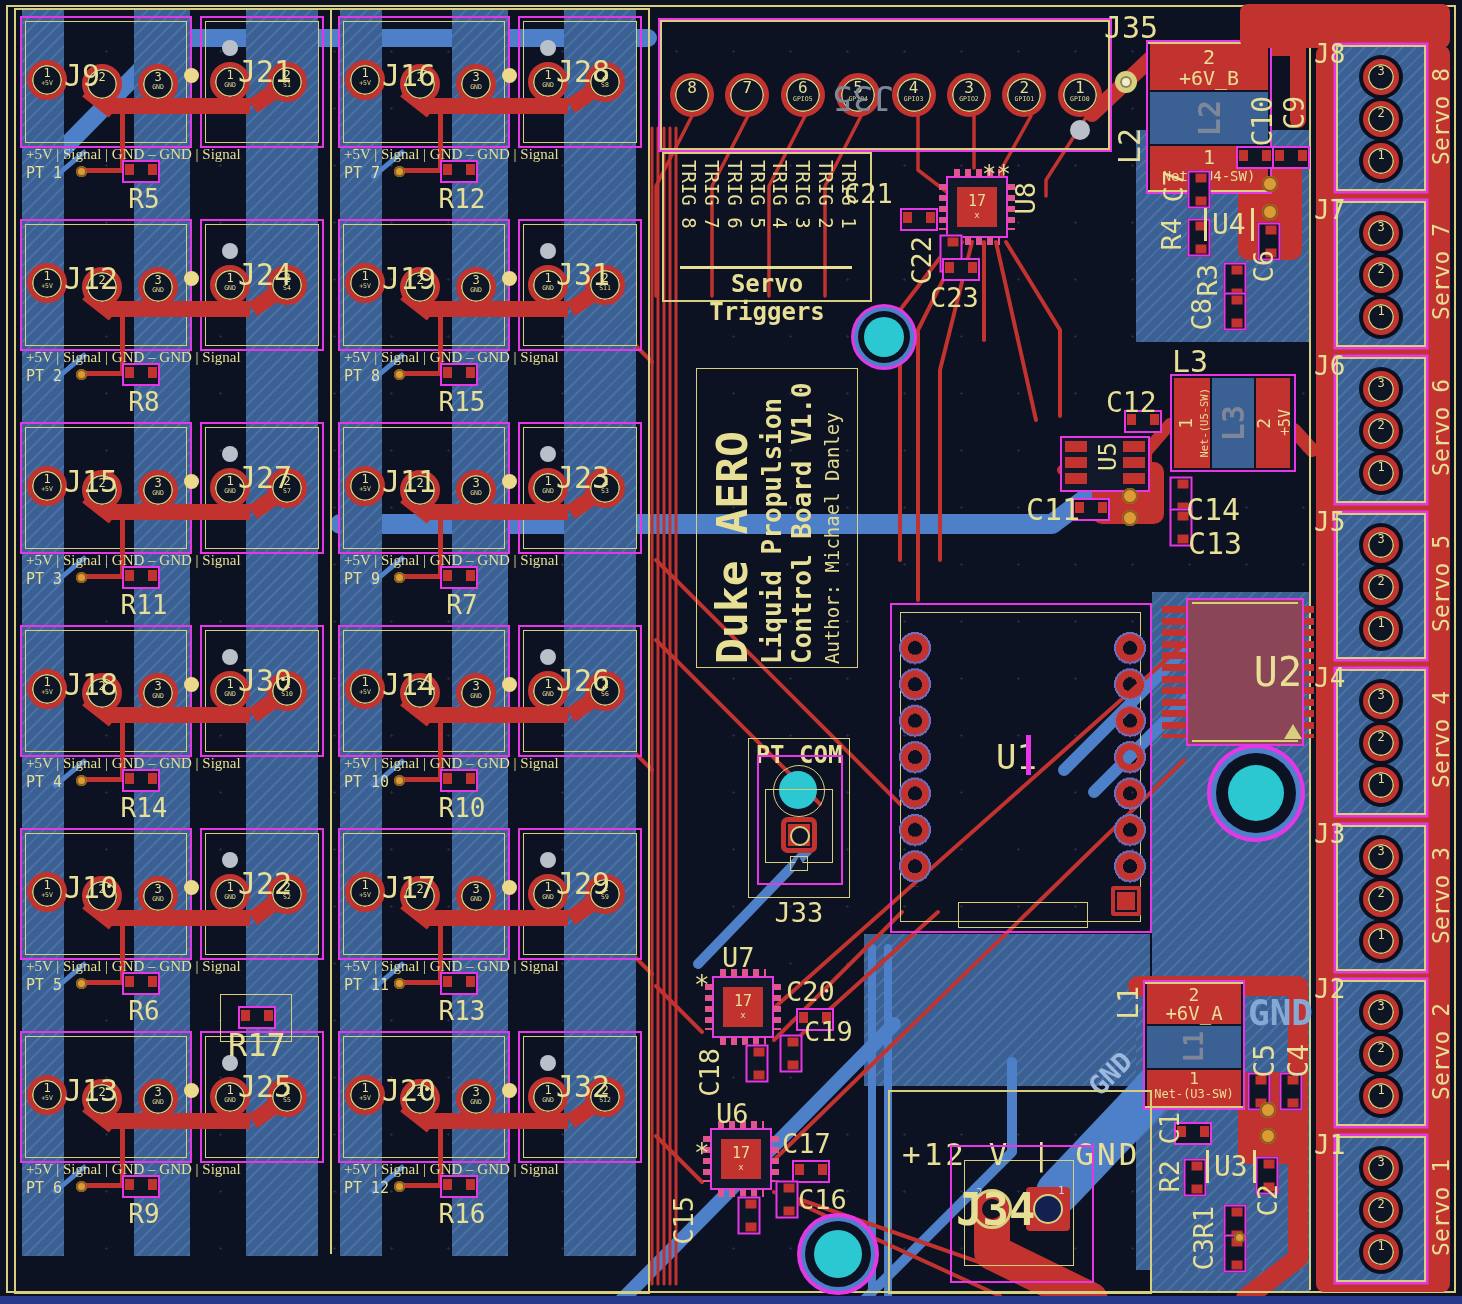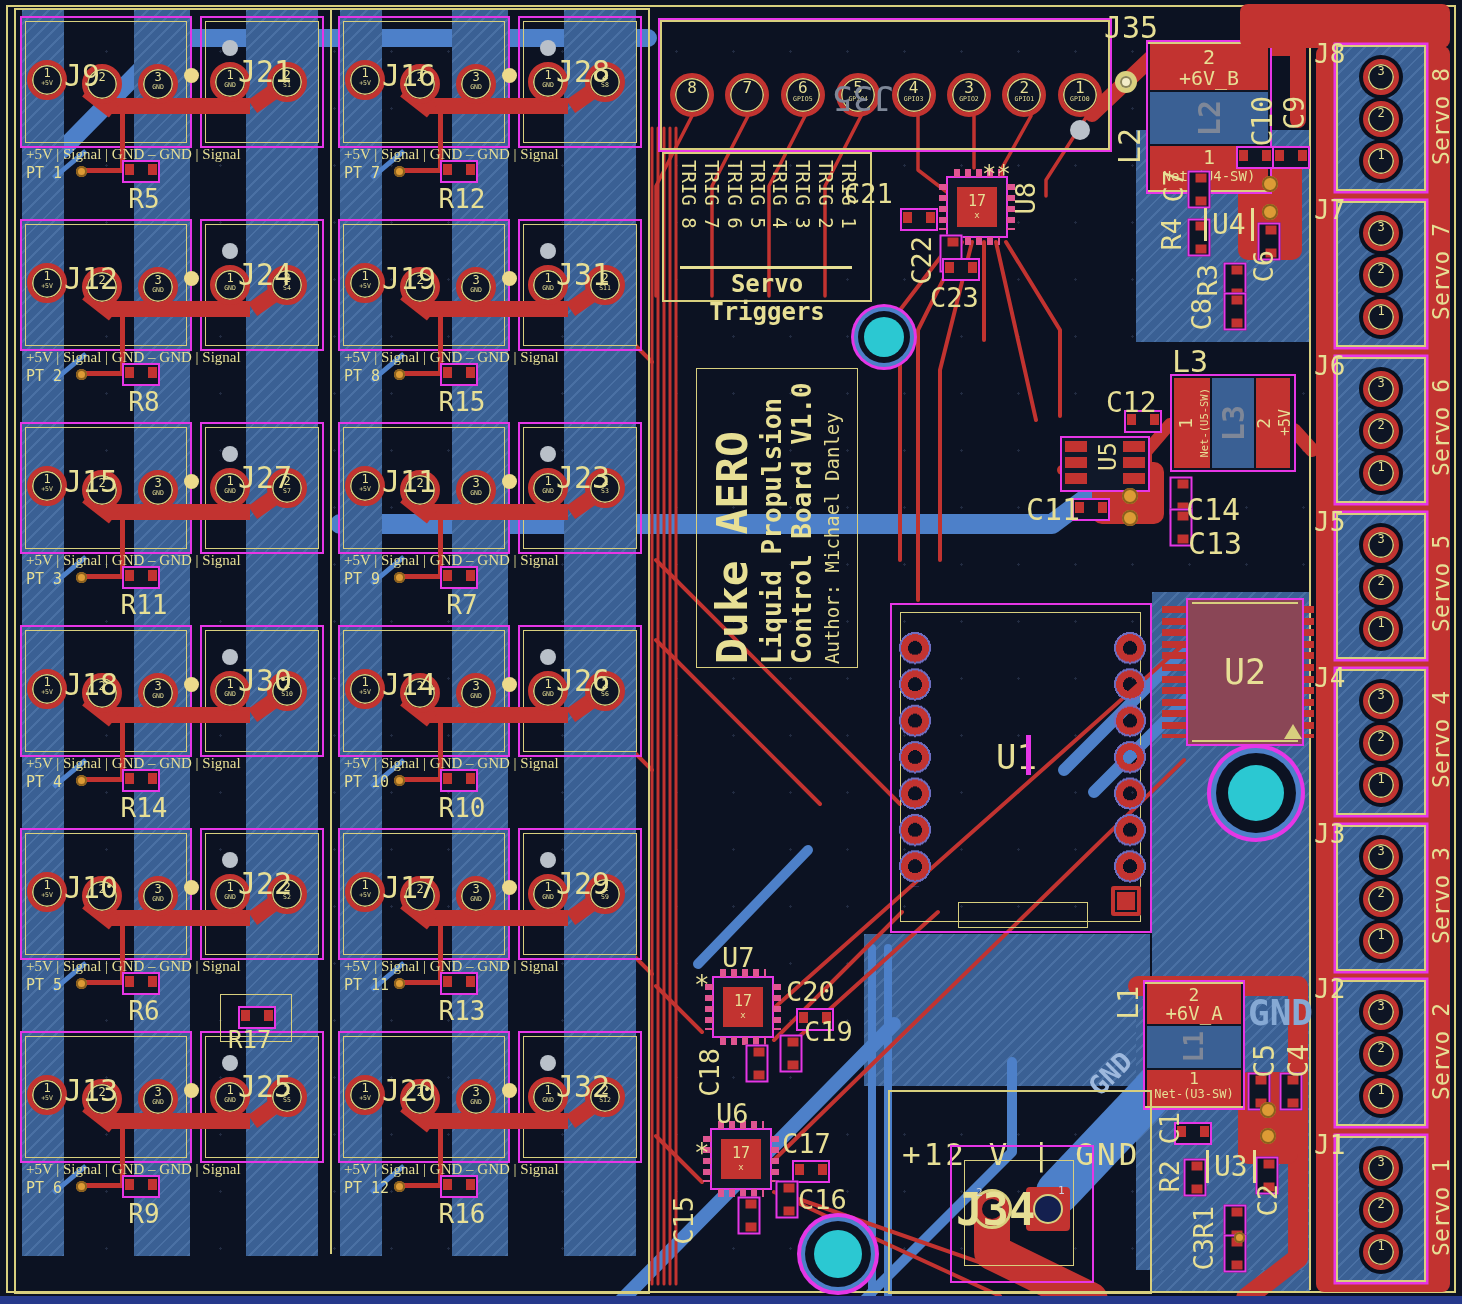--- a/index.html
+++ b/index.html
@@ -93,21 +93,21 @@
   
   #u1box{position:absolute;left:890px;top:603px;width:258px;height:326px;border:2px solid #e636e6;}
   #u1in{position:absolute;left:8px;top:7px;width:239px;height:308px;border:1.5px solid #d8cf7e;}
   .u1pads{position:absolute;width:34px;height:256px;background-repeat:repeat-y;
     background-image:radial-gradient(circle at 17px 17px, rgba(0,0,0,0) 0 7px, #c23330 7px 14px, #6e6ec0 14px 16px, rgba(0,0,0,0) 16px);
     background-size:34px 36.4px;}
   #u1sq{position:absolute;left:219px;top:281px;width:30px;height:30px;background:#c23330;border-radius:3px;
      box-shadow:inset 0 0 0 4px #c23330, inset 0 0 0 6px #0e1524;}
   #u1notch{position:absolute;left:66px;top:297px;width:128px;height:24px;border:1.5px solid #d8cf7e;}
   #u2body{position:absolute;left:1186px;top:598px;width:114px;height:144px;background:#8a4656;border:2px solid #e636e6;
-     display:flex;align-items:center;justify-content:center;font-size:35px;color:#e7df95;}
+     display:flex;align-items:center;justify-content:flex-end;font-size:40px;color:#e7df95;}
   #u2body::before{content:"";position:absolute;left:4px;right:4px;top:2px;height:2px;background:#d8cf7e;}
   #u2body::after{content:"";position:absolute;left:4px;right:4px;bottom:2px;height:2px;background:#d8cf7e;}
   .u2pins{position:absolute;width:24px;height:132px;
      background:repeating-linear-gradient(to bottom,#c23330 0 7px,rgba(0,0,0,0) 7px 11.6px);}
   #u2tri{position:absolute;left:1284px;top:724px;width:0;height:0;border-left:9px solid rgba(0,0,0,0);
      border-right:9px solid rgba(0,0,0,0);border-bottom:15px solid #d8cf7e;}
   .hole{position:absolute;border-radius:50%;background:#2bc8d2;}
   
   #ptcom-box{position:absolute;left:748px;top:738px;width:100px;height:158px;border:1.5px solid #d8cf7e;}
   #ptcom-mag{position:absolute;left:8px;top:16px;width:82px;height:126px;border:2px solid #e636e6;}
@@ -468,21 +468,21 @@
       <div class="jl">J13</div>
       <div class="jr">J25</div>
       <div class="l1">+5V | Signal | GND – GND | Signal</div>
       <div class="l2">PT 6</div>
       <div class="cap" style="left:106px;top:146px;"></div>
       <div class="rlab">R9</div>
     </div>
       </div>
     <div class="r17box" style="left:204px;top:984px;width:70px;height:46px;"></div>
     <div class="cap" style="left:222px;top:996px;"></div>
-    <div class="reflab" style="left:212px;top:1016px;font-size:24px;">R17</div>
+    <div class="reflab" style="left:212px;top:1016px;font-size:32px;">R17</div>
   </div>
 
   <div class="pt-col" id="pt-col-1" style="left:334px;">
     <div class="stripe" style="left:6px;width:42px;"></div>
     <div class="stripe" style="left:118px;width:56px;"></div>
     <div class="stripe" style="left:230px;width:72px;"></div>
     <div class="rows">
         <div class="pt-row" style="top:calc(4px + 0*203px);">
       <div class="cbox boxA">
             <div class="cin"></div>
@@ -972,20 +972,30 @@
   <div class="u2pins" style="left:1162px;top:606px;"></div>
   <div class="u2pins" style="left:1290px;top:606px;"></div>
   <div id="u2body">
       <span>U2</span>
     </div>
   <div id="u2tri"></div>
   <div class="hole" style="left:864px;top:317px;width:40px;height:40px;box-shadow:0 0 0 6px #0c1222, 0 0 0 10px #4d80c9, 0 0 0 13px #e636e6;"></div>
   <div class="hole" style="left:1228px;top:765px;width:56px;height:56px;box-shadow:0 0 0 12px #0c1222, 0 0 0 17px #4d80c9, 0 0 0 21px #e636e6;"></div>
   <div class="hole" style="left:814px;top:1230px;width:48px;height:48px;box-shadow:0 0 0 9px #0c1222, 0 0 0 13px #4d80c9, 0 0 0 17px #e636e6;"></div>
 
+  <div id="ptcom-box">
+    <div id="ptcom-title">PT COM</div>
+    <div id="ptcom-mag"></div>
+    <div id="ptcom-arch"></div>
+    <div id="ptcom-cyan"></div>
+    <div id="ptcom-body"></div>
+    <div id="ptcom-pad"></div>
+    <div id="ptcom-tri"></div>
+    <div style="position:absolute;left:0;top:158px;width:100px;text-align:center;font-size:27px;">J33</div>
+  </div>
 
   <div id="dc-box">
     <div id="dc-l2">+12 V | GND</div>
     <div id="dc-mag"></div>
     <div id="dc-yel"></div>
     <div id="j34-p2"></div>
     <div id="j34-p1"></div>
     <span class="tinynum" style="left:86px;top:94px;">2</span>
     <span class="tinynum" style="left:168px;top:92px;">1</span>
     <div id="j34-lab">J34</div>

